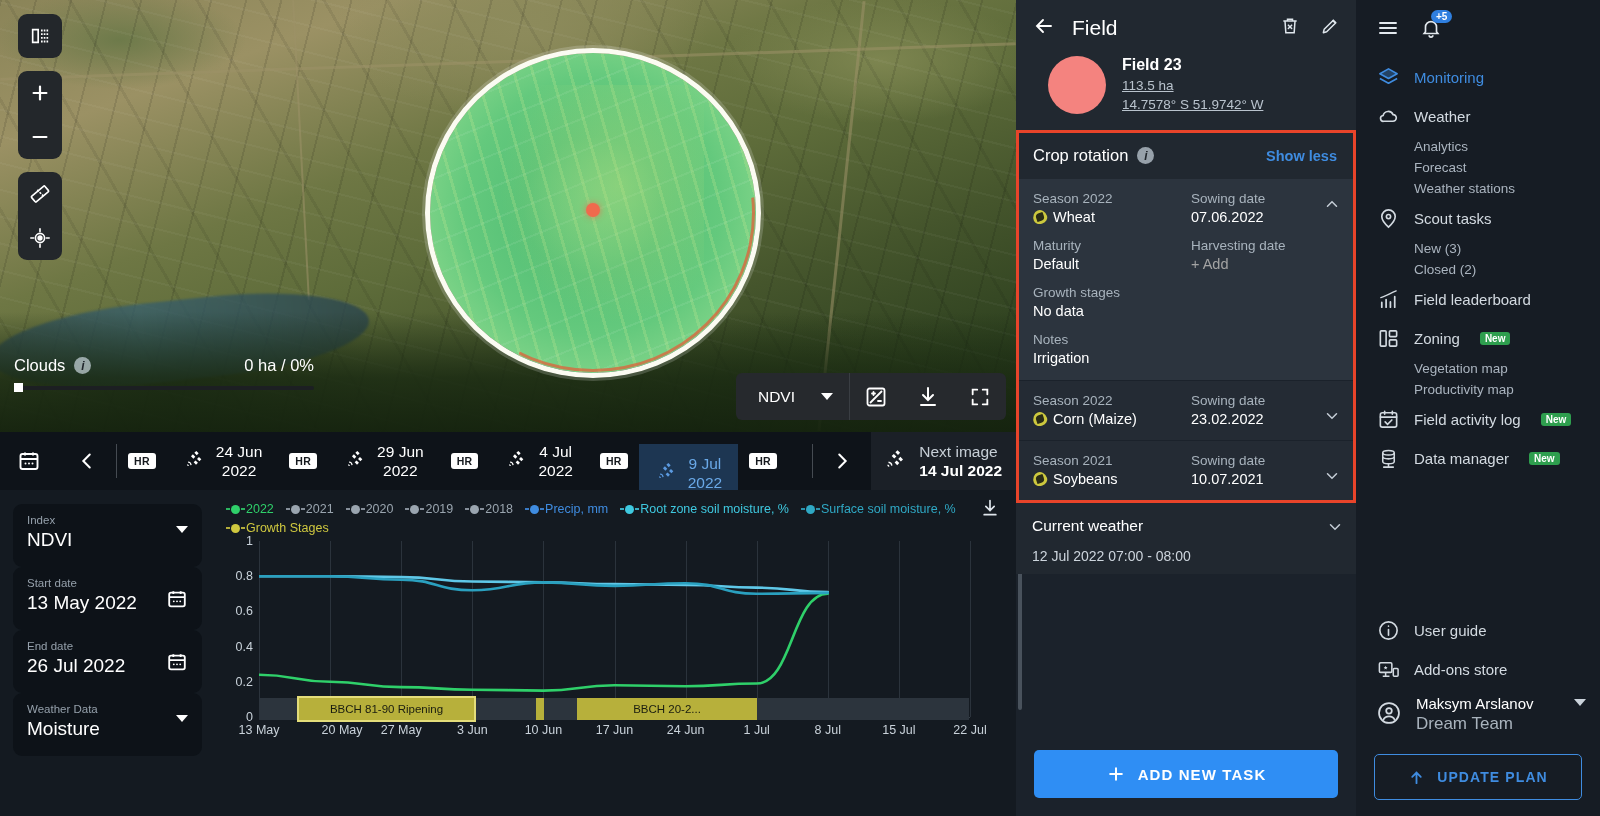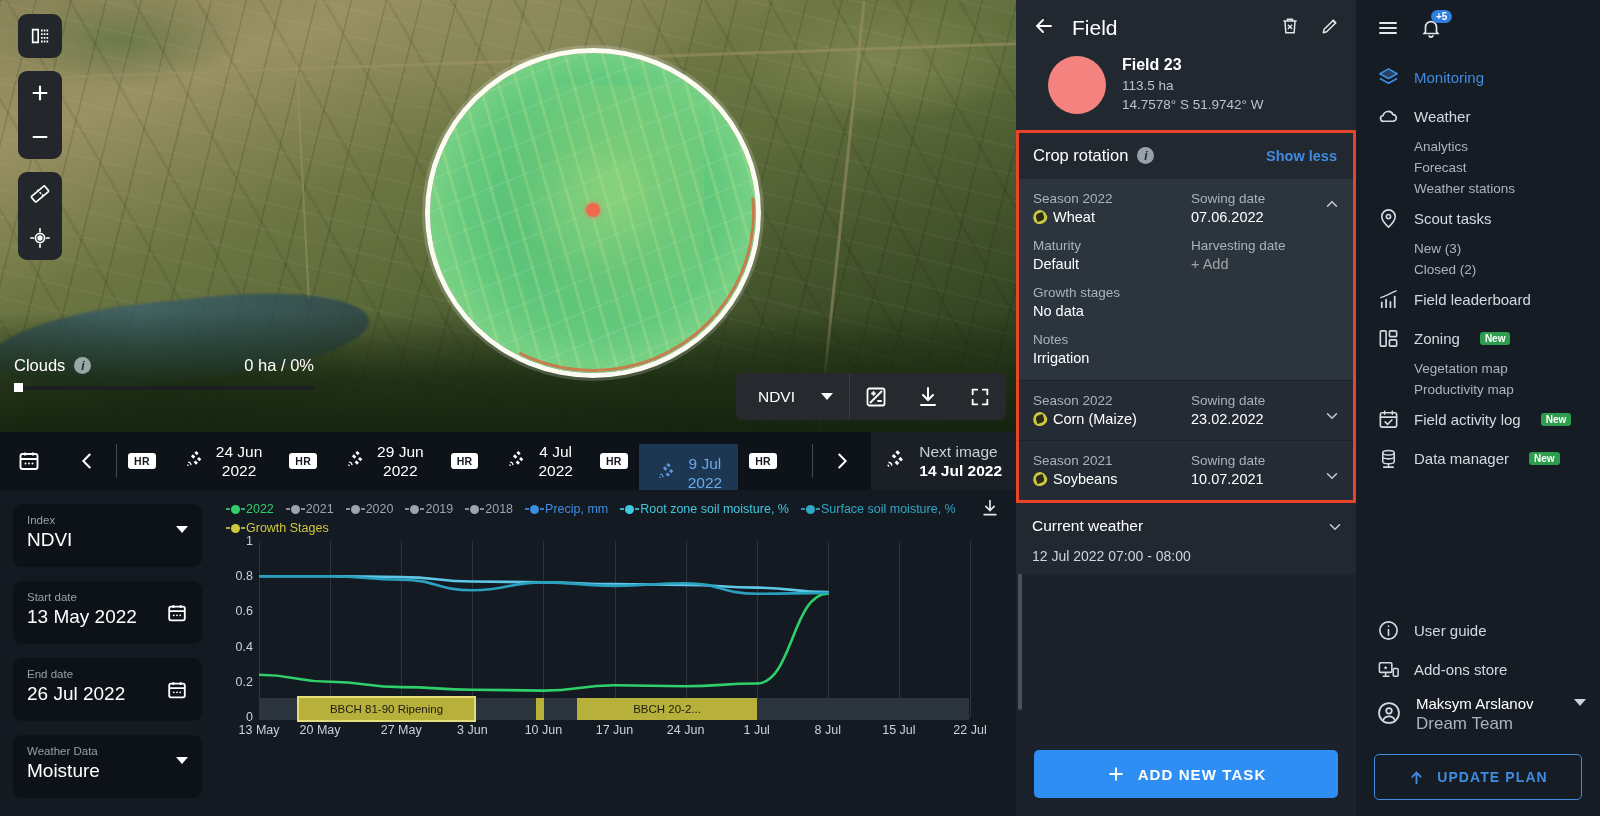--- a/index.html
+++ b/index.html
@@ -151,21 +151,21 @@
   .tl-next {
     display: flex; align-items: center; gap: 12px; padding: 0 14px 0 12px; height: 58px;
     background: #1b2027; cursor: pointer;
   }
   .tl-next .lbl { font-size: 15.5px; line-height: 1.25; }
   .tl-next .lbl .sub { font-weight: bold; }
   .tl-next .muted { color: #c6ced6; }
 
   
   .analytics { position: absolute; left: 0; top: 490px; width: 1016px; height: 326px; background: #141a21; display: flex; }
-  .ctrl-col { width: 215px; padding: 14px 13px 0 13px; display: flex; flex-direction: column; gap: 14px; }
+  .ctrl-col { width: 215px; padding: 14px 13px 0 13px; display: flex; flex-direction: column; }
   .fld {
     background: #0d1218; border-radius: 9px; padding: 10px 14px 11px 14px; position: relative; cursor: pointer;
     min-height: 63px;
   }
   .fld .lab { font-size: 11.5px; color: #95a0ab; margin-bottom: 3px; }
   .fld .val { font-size: 19px; color: #fff; }
   .fld .caret { position: absolute; right: 14px; bottom: 16px; }
   .fld .cal { position: absolute; right: 14px; top: 50%; margin-top: -11px; color: #fff; }
 
   .chart-col { flex: 1; position: relative; padding: 8px 0 0 0; }
@@ -198,21 +198,21 @@
 
   
   .panel { width: 340px; height: 816px; background: #1b222b; position: relative; display: flex; flex-direction: column; }
   .panel-head { background: #212830; padding: 14px 16px 16px 16px; }
   .ph-top { display: flex; align-items: center; gap: 16px; }
   .ph-title { font-size: 21px; color: #fff; }
   .ph-actions { margin-left: auto; display: flex; gap: 20px; color: #dfe6ec; }
   .ph-body { display: flex; align-items: flex-start; gap: 16px; margin-top: 14px; padding-left: 16px; }
   .field-swatch { width: 58px; height: 58px; border-radius: 50%; background: #f4837f; flex: none; }
   .fname { font-size: 16px; font-weight: bold; color: #fff; }
-  .fmeta { font-size: 13.5px; color: #b9c3cd; margin-top: 4px; }
+  .fmeta { font-size: 13.5px; color: #b9c3cd; margin-top: 4px; text-decoration: underline; }
 
   .rot-wrap { border: 3px solid #e8442a; position: relative; }
   .rot-head {
     background: #212830; display: flex; align-items: center; padding: 13px 16px 14px 14px;
   }
   .rot-title { font-size: 16.5px; color: #fff; }
   .rot-link { margin-left: auto; color: #3f8ce0; font-size: 14.5px; font-weight: bold; cursor: pointer; }
   .season-open { background: #2c343e; padding: 12px 16px 14px 14px; position: relative; }
   .srow { display: flex; }
   .scol { flex: 1; }
@@ -563,21 +563,21 @@
               <div class="gl" style="left: 711px;"></div>
             </div>
           <div class="axis-x"></div>
           <svg class="series-svg" width="711" height="176" id="seriesSvg">
               <path d="M0 133.76 C35.55 133.76 35.55 140.8 71.1 140.8 C106.64999999999999 140.8 106.64999999999999 146.07999999999998 142.2 146.07999999999998 C177.75 146.07999999999998 177.75 148.72 213.29999999999998 148.72 C248.84999999999997 148.72 248.84999999999997 149.6 284.4 149.6 C319.95 149.6 319.95 144.32 355.5 144.32 C391.04999999999995 144.32 391.04999999999995 145.2 426.59999999999997 145.2 C462.15 145.2 462.15 142.56 497.69999999999993 142.56 C533.25 142.56 533.25 52.80000000000001 568.8 52.80000000000001" fill="none" stroke="#2fd06a" stroke-width="2.6" stroke-linecap="round"></path>
               <path d="M0 35.19999999999999 C35.55 35.19999999999999 35.55 35.19999999999999 71.1 35.19999999999999 C106.64999999999999 35.19999999999999 106.64999999999999 36.079999999999984 142.2 36.079999999999984 C177.75 36.079999999999984 177.75 40.47999999999999 213.29999999999998 40.47999999999999 C248.84999999999997 40.47999999999999 248.84999999999997 41.359999999999985 284.4 41.359999999999985 C319.95 41.359999999999985 319.95 43.120000000000005 355.5 43.120000000000005 C391.04999999999995 43.120000000000005 391.04999999999995 44 426.59999999999997 44 C462.15 44 462.15 46.640000000000015 497.69999999999993 46.640000000000015 C533.25 46.640000000000015 533.25 51.040000000000006 568.8 51.040000000000006" fill="none" stroke="#5fc8e8" stroke-width="2.6" stroke-linecap="round"></path>
               <path d="M0 35.19999999999999 C35.55 35.19999999999999 35.55 35.19999999999999 71.1 35.19999999999999 C106.64999999999999 35.19999999999999 106.64999999999999 38.72 142.2 38.72 C177.75 38.72 177.75 49.28 213.29999999999998 49.28 C248.84999999999997 49.28 248.84999999999997 41.359999999999985 284.4 41.359999999999985 C319.95 41.359999999999985 319.95 44.879999999999995 355.5 44.879999999999995 C391.04999999999995 44.879999999999995 391.04999999999995 42.24000000000001 426.59999999999997 42.24000000000001 C462.15 42.24000000000001 462.15 52.80000000000001 497.69999999999993 52.80000000000001 C533.25 52.80000000000001 533.25 51.92 568.8 51.92" fill="none" stroke="#2aa0bf" stroke-width="2.6" stroke-linecap="round"></path>
             </svg>
           <div class="xlabels" id="xlabels">
               <div class="xlab" style="left: 0px;">13 May</div>
-              <div class="xlab" style="left: 61px;">20 May</div>
+              <div class="xlab" style="left: 83px;">20 May</div>
               <div class="xlab" style="left: 142.2px;">27 May</div>
               <div class="xlab" style="left: 213.3px;">3 Jun</div>
               <div class="xlab" style="left: 284.4px;">10 Jun</div>
               <div class="xlab" style="left: 355.5px;">17 Jun</div>
               <div class="xlab" style="left: 426.6px;">24 Jun</div>
               <div class="xlab" style="left: 497.7px;">1 Jul</div>
               <div class="xlab" style="left: 568.8px;">8 Jul</div>
               <div class="xlab" style="left: 639.9px;">15 Jul</div>
               <div class="xlab" style="left: 711px;">22 Jul</div>
             </div>

